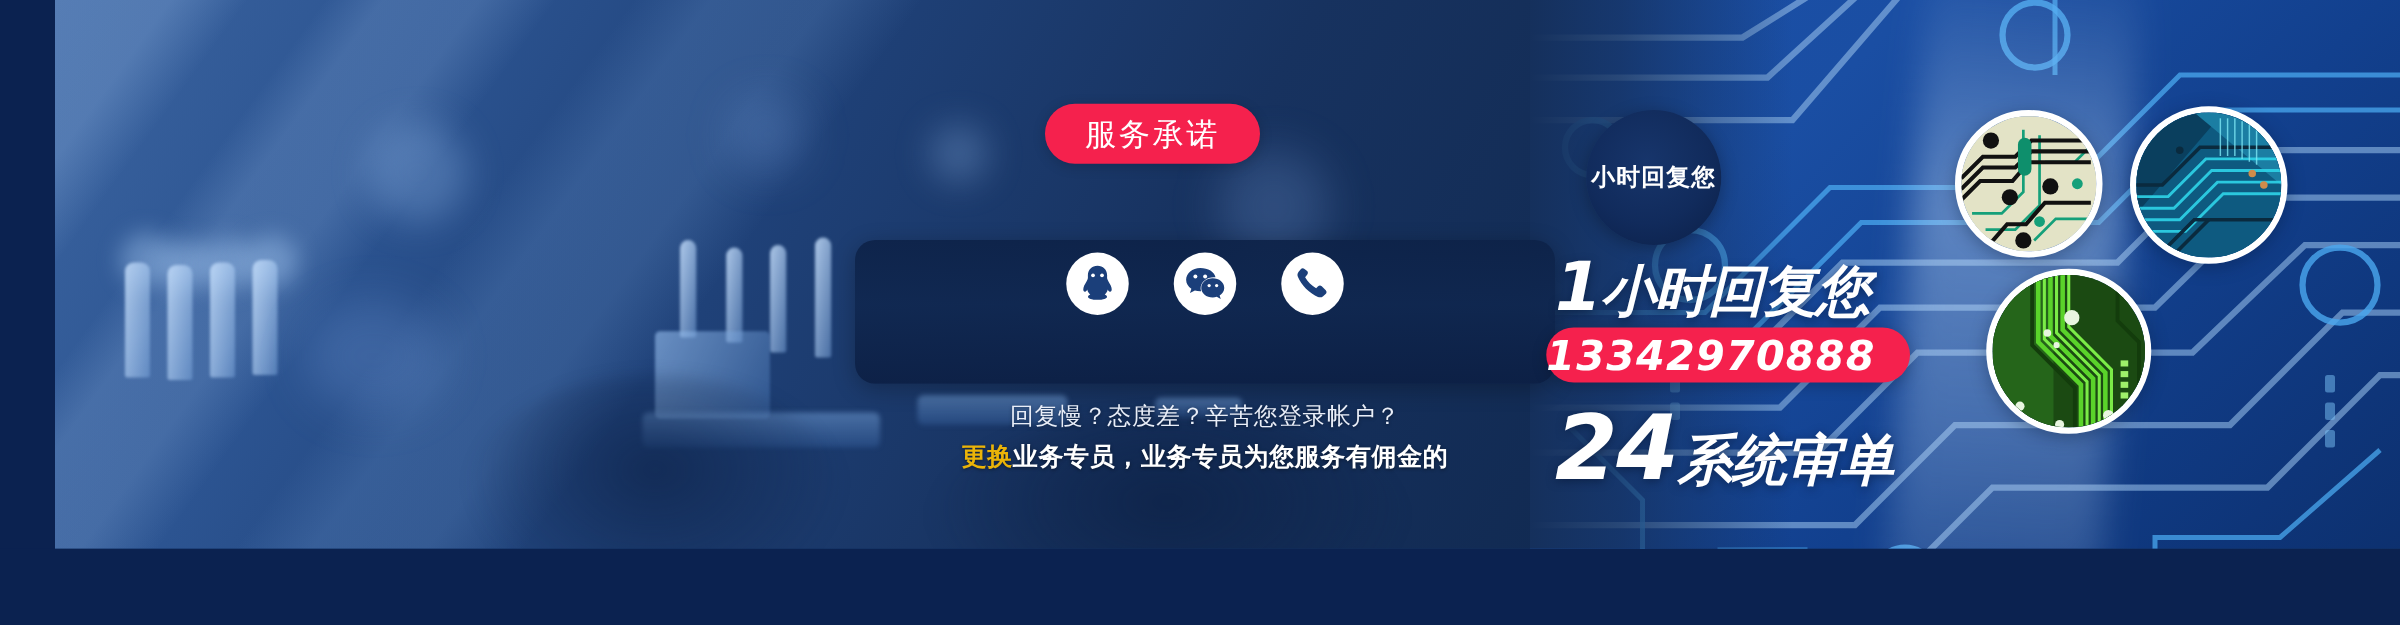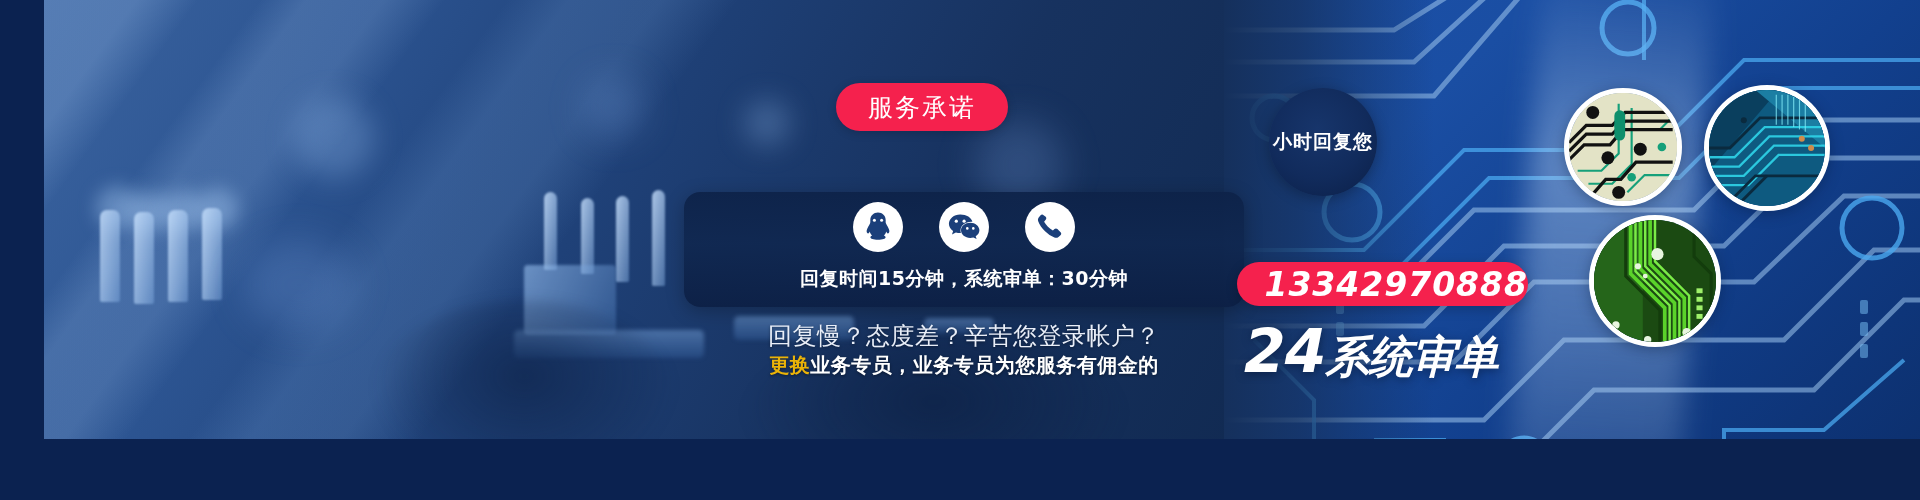--- a/index.html
+++ b/index.html
@@ -105,21 +105,21 @@
     display:flex;align-items:center;justify-content:center;
   }
   .circ-icon svg{display:block;}
   .panel-note{
     position:absolute;left:0;top:74px;width:560px;text-align:center;
     color:#ffffff;font-size:19px;font-weight:bold;letter-spacing:.5px;
   }
 
   .ask-line{
     position:absolute;left:0;top:320px;width:560px;text-align:center;
-    color:#e9eef8;font-size:24px;letter-spacing:.5px;
+    color:#e9eef8;font-size:19px;letter-spacing:.5px;
     text-shadow:0 1px 3px rgba(0,0,0,.4);
   }
   .cta-line{
     position:absolute;left:0;top:352px;width:560px;text-align:center;
     color:#ffffff;font-size:20px;font-weight:bold;letter-spacing:.5px;
     text-shadow:0 1px 3px rgba(0,0,0,.45);
   }
   .cta-line .hl{color:#eab308;}
 
   
@@ -138,26 +138,26 @@
 
   .hero-line{
     position:absolute;left:10px;
     color:#ffffff;font-weight:bold;font-style:italic;
     white-space:nowrap;
     text-shadow:0 2px 8px rgba(5,20,50,.55);
   }
   .hero-1{top:198px;font-size:44px;letter-spacing:-1px;}
   .hero-1 .num{font-size:54px;}
   .hero-2{top:316px;font-size:44px;letter-spacing:-1px;}
-  .hero-2 .num{font-size:60px;}
+  .hero-2 .num{font-size:72px;}
 
   .phone-pill{
     position:absolute;left:3px;top:262px;width:291px;height:44px;
     background:#f5214d;border-radius:24px;
-    display:flex;align-items:center;justify-content:flex-end;
+    display:flex;align-items:center;justify-content:flex-start;
     box-shadow:0 3px 12px rgba(0,0,0,.22);
   }
   .phone-pill span{
     color:#ffffff;font-size:33px;font-weight:bold;font-style:italic;
     letter-spacing:1px;line-height:1;
   }
 
   
   .pcb-circle{
     position:absolute;border-radius:50%;
@@ -274,37 +274,39 @@
           </svg>
         </div>
 
         <div class="circ-icon">
           <svg width="28" height="28" viewBox="0 0 28 28" aria-hidden="true">
             <path fill="#1b3f7a" d="M7.6 2.2c-.9-.9-2.2-.8-3 .1L2.9 4.3c-1 1.1-1.2 2.7-.6 4.1 1.3 3.2 3.5 6.6 6.5 9.6 3 3 6.4 5.2 9.6 6.5 1.4.6 3 .4 4.1-.6l2-1.7c.9-.8 1-2.1.1-3l-3.2-3.2c-.8-.8-2.1-.8-2.9 0l-1.6 1.6c-1.8-1-3.5-2.3-5-3.8-1.5-1.5-2.8-3.2-3.8-5L9.7 6.7c.8-.8.8-2.1 0-2.9L7.6 2.2z"></path>
           </svg>
         </div>
 
       </div>
-      <div class="panel-note">回复时间15分钟，系统审单：30分钟</div>
     </div>
 
     <div class="ask-line">回复慢？态度差？辛苦您登录帐户？</div>
 
     <div class="cta-line">
       <span class="hl">更换</span><span>业务专员，业务专员为您服务有佣金的</span>
     </div>
 
   </div>
 
   <div class="rightcol">
 
     <div class="after-sale">
       <span>小时回复您</span>
     </div>
 
+    <div class="hero-line hero-1">
+      <span class="num">1</span><span>小时回复您</span>
+    </div>
 
     <div class="phone-pill">
       <span>13342970888</span>
     </div>
 
     <div class="hero-line hero-2">
       <span class="num">24</span><span>系统审单</span>
     </div>
 
   </div>

